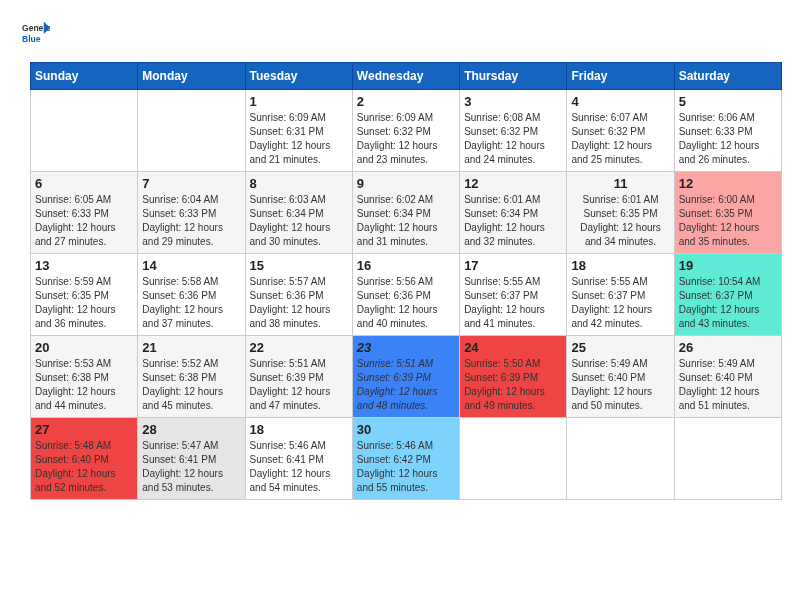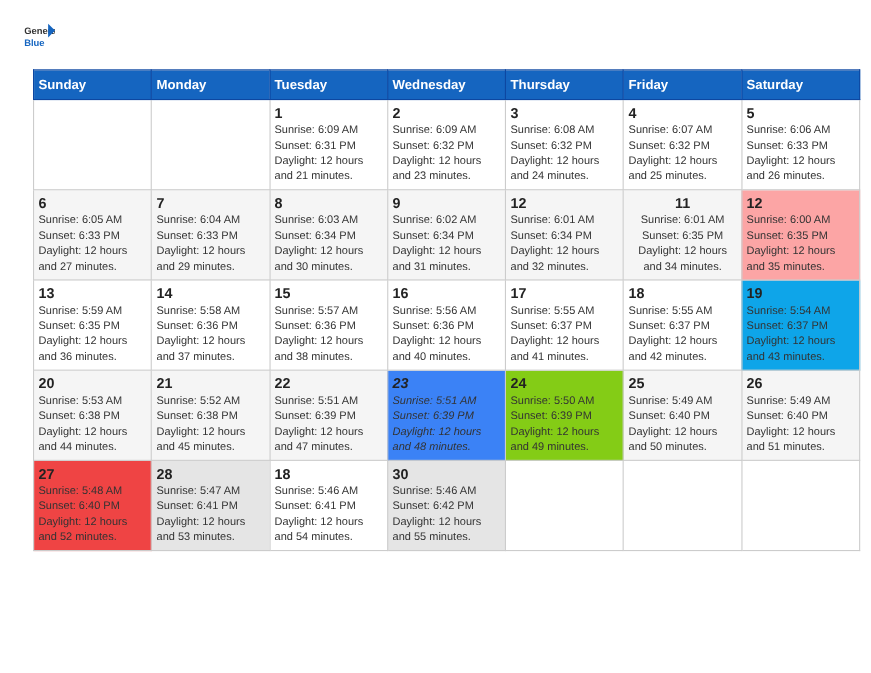--- a/index.html
+++ b/index.html
@@ -223,23 +223,23 @@
           <div class="day-info" style="white-space: pre-line;">Sunrise: 5:55 AM
 Sunset: 6:37 PM
 Daylight: 12 hours and 41 minutes.</div>
         </td>
         <td style="background-color: rgb(255, 255, 255);">
           <span class="day-number">18</span>
           <div class="day-info" style="white-space: pre-line;">Sunrise: 5:55 AM
 Sunset: 6:37 PM
 Daylight: 12 hours and 42 minutes.</div>
         </td>
-        <td style="background-color: #0ea5e9;">
+        <td style="background-color: #5eead4;">
           <span class="day-number">19</span>
-          <div class="day-info" style="white-space: pre-line;">Sunrise: 5:54 AM
+          <div class="day-info" style="white-space: pre-line;">Sunrise: 10:54 AM
 Sunset: 6:37 PM
 Daylight: 12 hours and 43 minutes.</div>
         </td>
       </tr>
       <tr>
         <td style="background-color: rgb(245, 245, 245);">
           <span class="day-number">20</span>
           <div class="day-info" style="white-space: pre-line;">Sunrise: 5:53 AM
 Sunset: 6:38 PM
 Daylight: 12 hours and 44 minutes.</div>
@@ -255,21 +255,21 @@
           <div class="day-info" style="white-space: pre-line;">Sunrise: 5:51 AM
 Sunset: 6:39 PM
 Daylight: 12 hours and 47 minutes.</div>
         </td>
         <td style="background-color: #3b82f6; font-style: italic;">
           <span class="day-number">23</span>
           <div class="day-info" style="white-space: pre-line;">Sunrise: 5:51 AM
 Sunset: 6:39 PM
 Daylight: 12 hours and 48 minutes.</div>
         </td>
-        <td style="background-color: #84cc16;">
+        <td style="background-color: #ef4444;">
           <span class="day-number">24</span>
           <div class="day-info" style="white-space: pre-line;">Sunrise: 5:50 AM
 Sunset: 6:39 PM
 Daylight: 12 hours and 49 minutes.</div>
         </td>
         <td style="background-color: rgb(245, 245, 245);">
           <span class="day-number">25</span>
           <div class="day-info" style="white-space: pre-line;">Sunrise: 5:49 AM
 Sunset: 6:40 PM
 Daylight: 12 hours and 50 minutes.</div>
@@ -293,21 +293,21 @@
           <div class="day-info" style="white-space: pre-line;">Sunrise: 5:47 AM
 Sunset: 6:41 PM
 Daylight: 12 hours and 53 minutes.</div>
         </td>
         <td style="background-color: rgb(255, 255, 255);">
           <span class="day-number">18</span>
           <div class="day-info" style="white-space: pre-line;">Sunrise: 5:46 AM
 Sunset: 6:41 PM
 Daylight: 12 hours and 54 minutes.</div>
         </td>
-        <td style="background-color: #e5e5e5;">
+        <td style="background-color: #7dd3fc;">
           <span class="day-number">30</span>
           <div class="day-info" style="white-space: pre-line;">Sunrise: 5:46 AM
 Sunset: 6:42 PM
 Daylight: 12 hours and 55 minutes.</div>
         </td>
         <td class="empty-cell"></td>
         <td class="empty-cell"></td>
         <td class="empty-cell"></td>
       </tr>
     </tbody>

